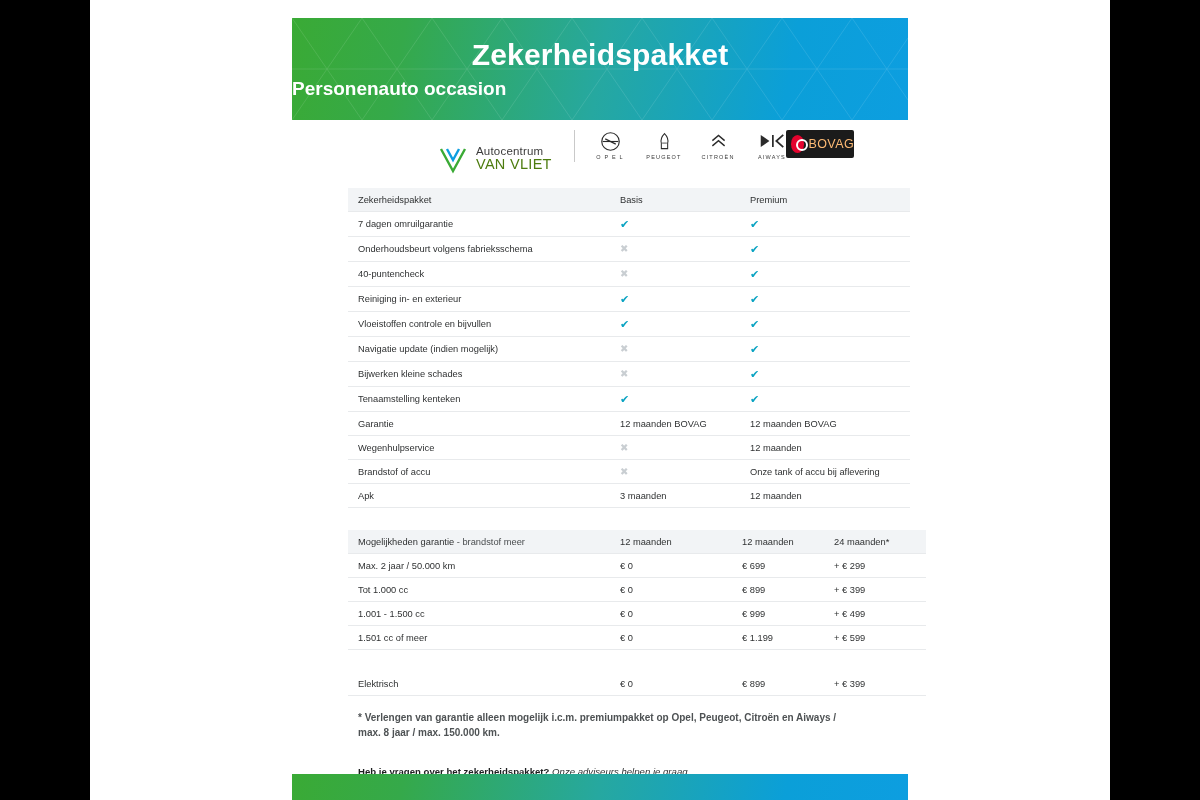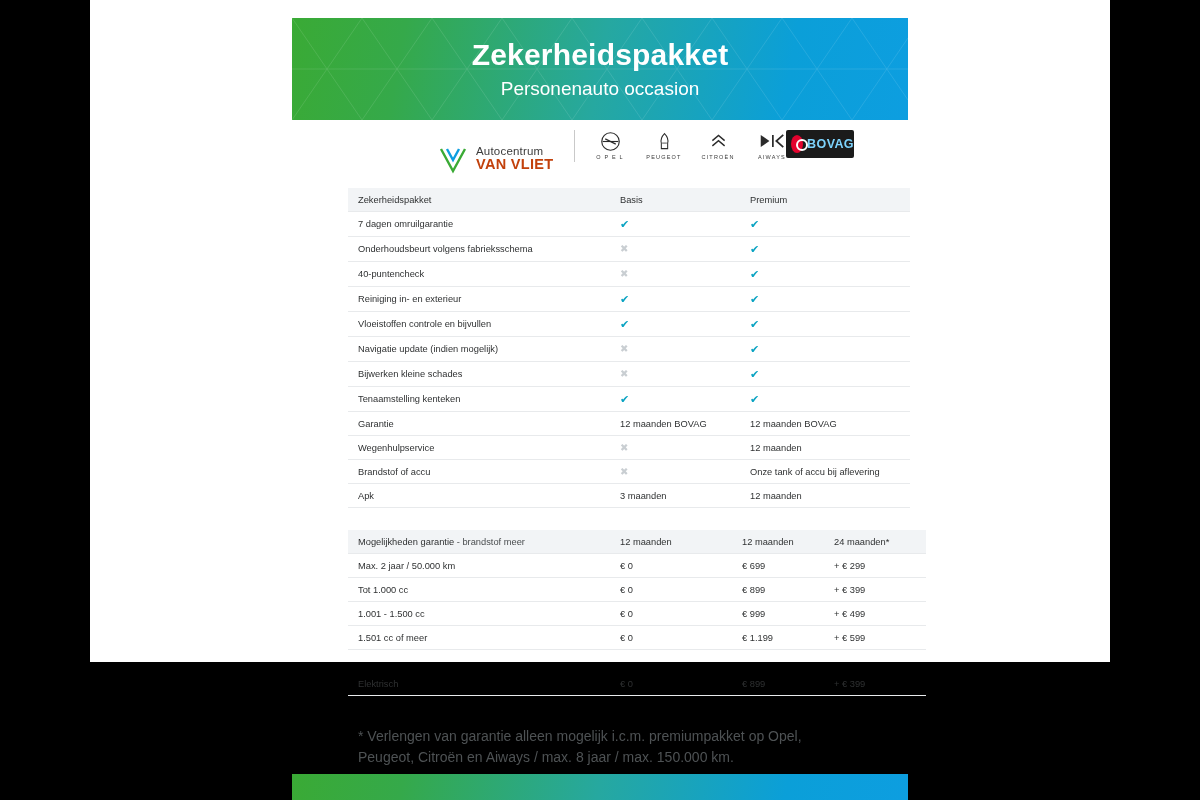--- a/index.html
+++ b/index.html
@@ -11,21 +11,21 @@
     width: 1200px;
     height: 800px;
     overflow: hidden;
     font-family: "Liberation Sans", sans-serif;
   }
   .page {
     position: absolute;
     left: 90px;
     top: 0;
     width: 1020px;
-    height: 662px;
+    height: 800px;
     background: #ffffff;
   }
   
   .banner {
     position: absolute;
     left: 202px;
     top: 18px;
     width: 616px;
     height: 102px;
     background: linear-gradient(100deg, #3aaa35 0%, #35a94a 18%, #26a8a0 50%, #0b9fd8 80%, #0d9ee0 100%);
@@ -40,24 +40,23 @@
     position: relative;
     text-align: center;
     color: #ffffff;
     font-size: 30px;
     font-weight: bold;
     letter-spacing: 0.2px;
     margin-top: 20px;
   }
   .banner-sub {
     position: relative;
-    text-align: center;
     color: #ffffff;
     font-size: 19px;
-    font-weight: 400;
+    font-weight: 700;
     margin-top: 6px;
   }
   
   .logorow {
     position: absolute;
     left: 202px;
     top: 128px;
     width: 616px;
     height: 50px;
   }
@@ -77,22 +76,22 @@
   .vv-text {
     line-height: 1.05;
   }
   .vv-text .l1 {
     font-size: 11.5px;
     color: #3b3b3b;
     letter-spacing: 0.2px;
   }
   .vv-text .l2 {
     font-size: 14.5px;
-    font-weight: bold;
-    color: #c2410c;
+    font-weight: normal;
+    color: #4d7c0f;
     letter-spacing: 0.3px;
   }
   .divider-v {
     position: absolute;
     left: 282px;
     top: 2px;
     width: 1px;
     height: 32px;
     background: #c9c9c9;
   }
@@ -146,23 +145,23 @@
     content: "";
     position: absolute;
     left: 5px;
     top: 4px;
     width: 8px;
     height: 8px;
     border: 2px solid #ffffff;
     border-radius: 50%;
   }
   .bovag .bname {
-    color: #7dd3fc;
+    color: #fdba74;
     font-size: 12.5px;
-    font-weight: bold;
+    font-weight: normal;
     letter-spacing: 0.4px;
   }
   
   .content {
     position: absolute;
     left: 258px;
     top: 188px;
     width: 512px;
   }
   table.tbl {
@@ -206,26 +205,27 @@
   }
   .cross {
     color: #c9ced2;
     font-size: 10px;
     line-height: 1;
   }
   .gap {
     height: 22px;
   }
   .footnote {
-    margin-top: 30px;
-    font-size: 14px;
+    margin-top: 14px;
+    font-size: 10px;
     color: #4e5254;
     line-height: 1.5;
     padding-left: 10px;
     width: 494px;
+    font-weight: bold;
   }
   .question {
     margin-top: 26px;
     font-size: 9.6px;
     padding-left: 10px;
     color: #1d1f20;
   }
   .question b { font-weight: bold; }
   .question i { font-style: italic; color: #2f3132; }
   

